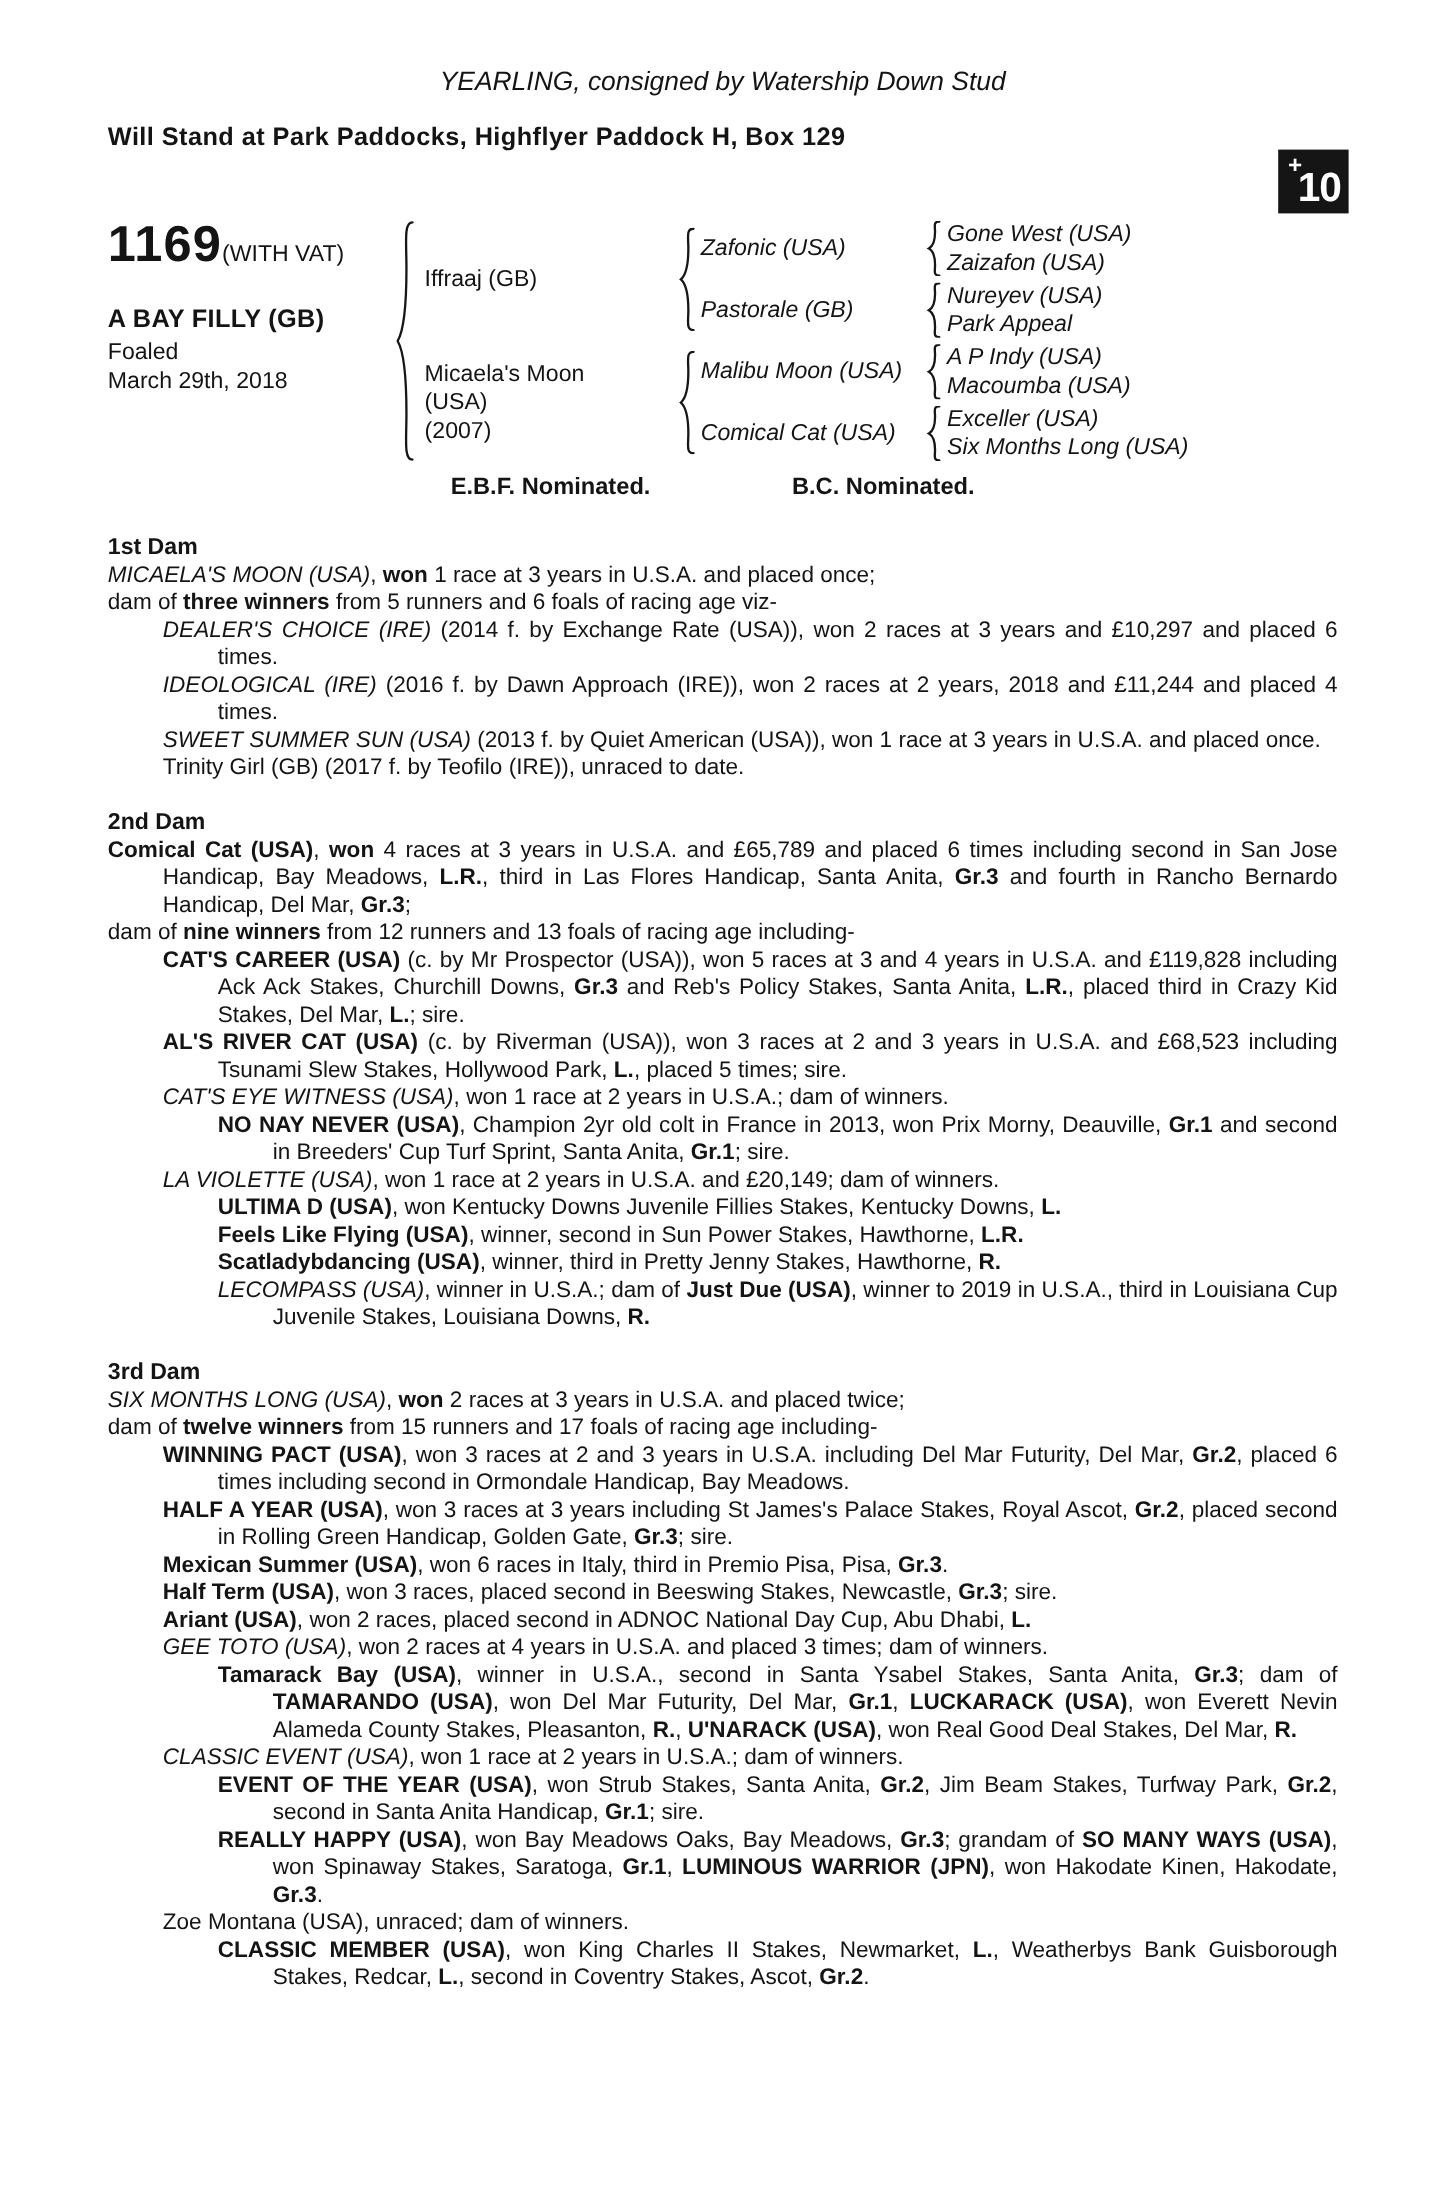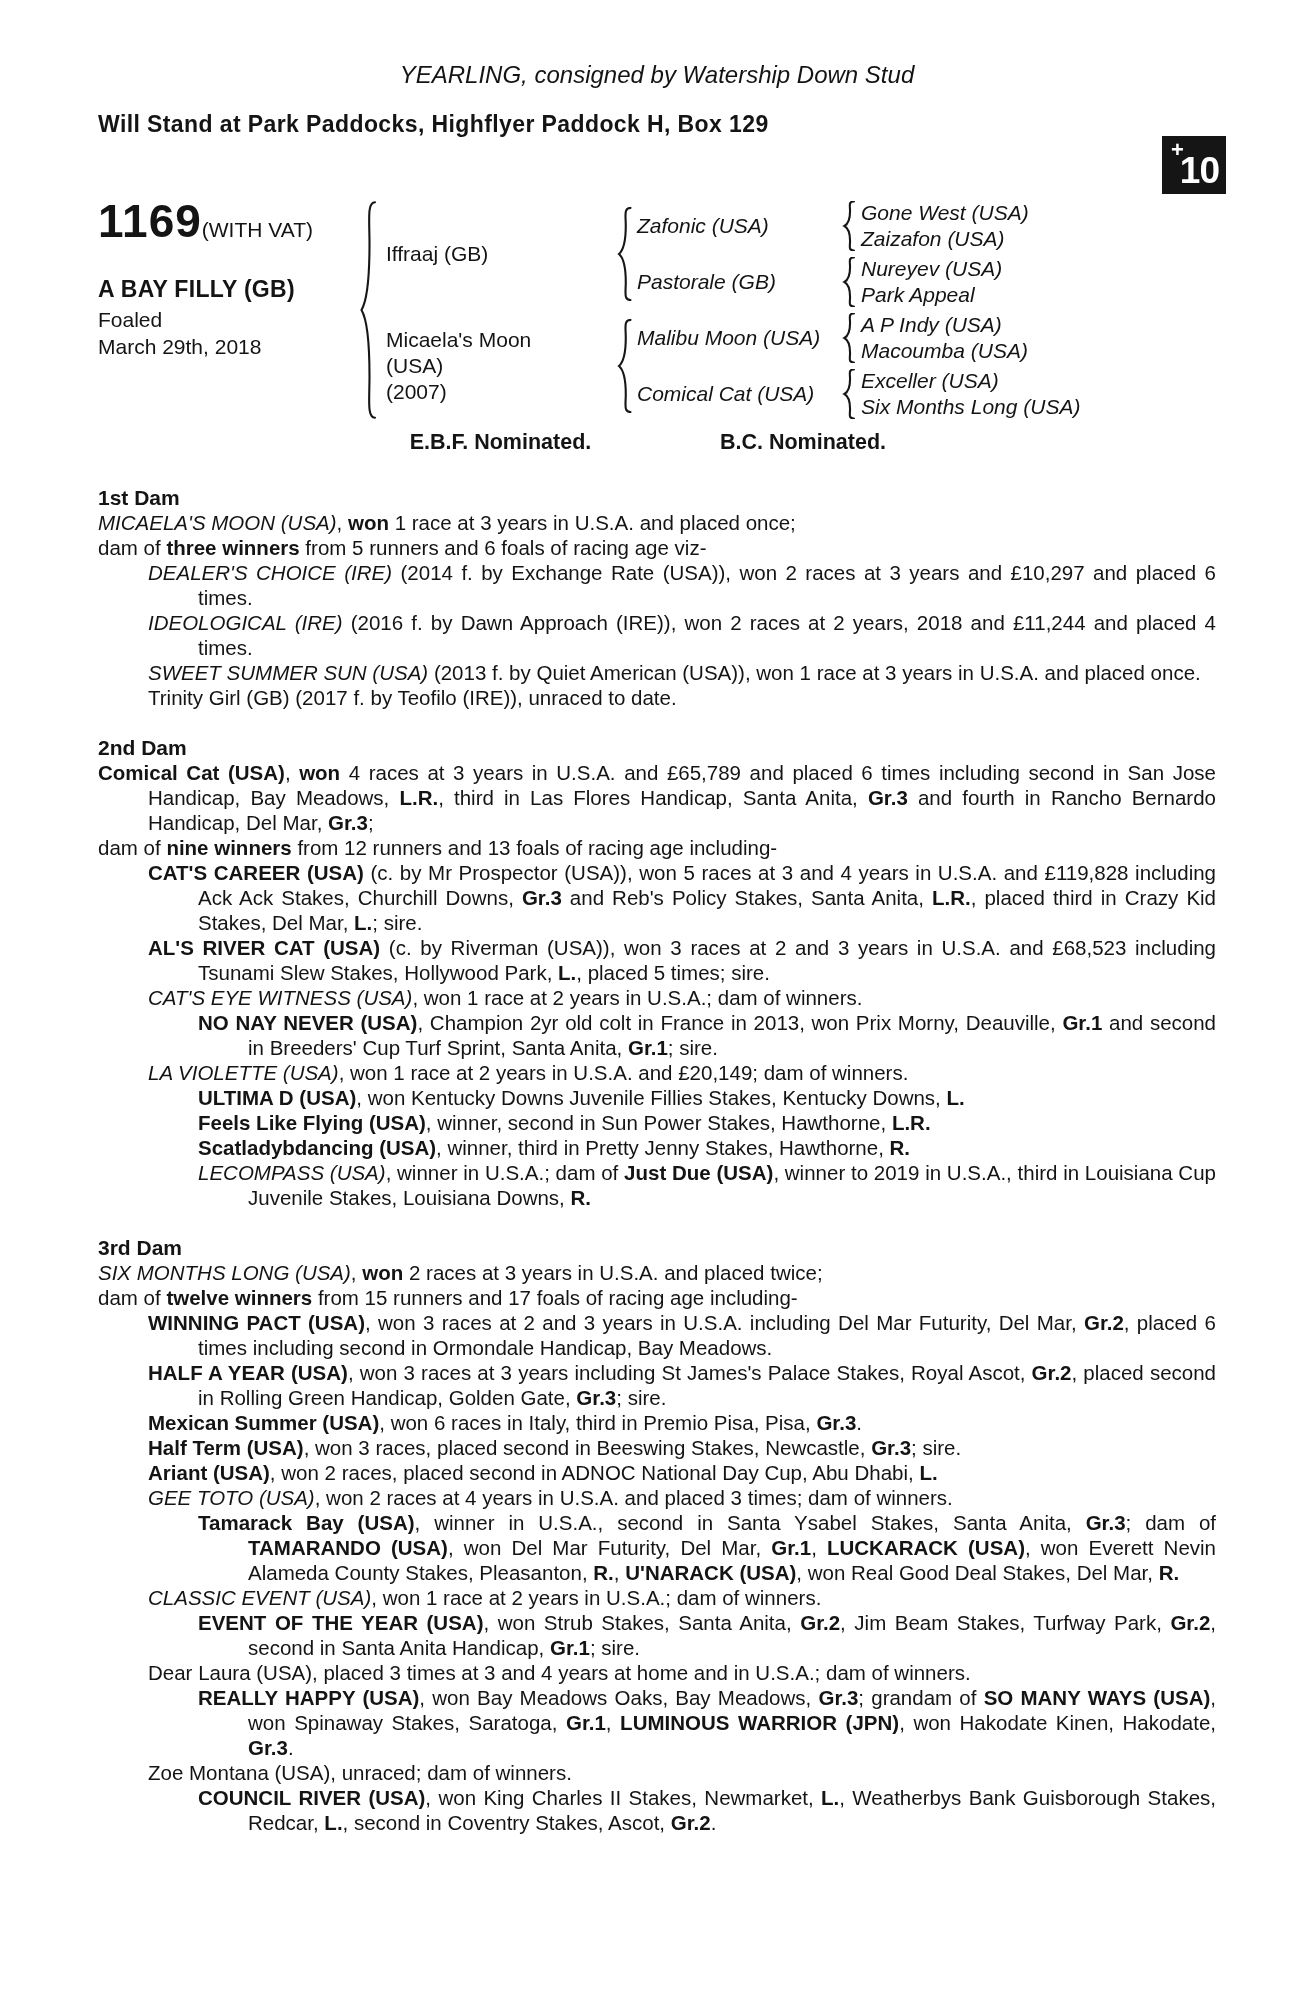--- a/index.html
+++ b/index.html
@@ -199,21 +199,20 @@
           <div class="para lv0"><span>dam of </span><span class="b">twelve winners</span><span> from 15 runners and 17 foals of racing age including-</span></div>
           <div class="para lv1"><span class="b">WINNING PACT (USA)</span><span>, won 3 races at 2 and 3 years in U.S.A. including Del Mar Futurity, Del Mar, </span><span class="b">Gr.2</span><span>, placed 6 times including second in Ormondale Handicap, Bay Meadows.</span></div>
           <div class="para lv1"><span class="b">HALF A YEAR (USA)</span><span>, won 3 races at 3 years including St James's Palace Stakes, Royal Ascot, </span><span class="b">Gr.2</span><span>, placed second in Rolling Green Handicap, Golden Gate, </span><span class="b">Gr.3</span><span>; sire.</span></div>
           <div class="para lv1"><span class="b">Mexican Summer (USA)</span><span>, won 6 races in Italy, third in Premio Pisa, Pisa, </span><span class="b">Gr.3</span><span>.</span></div>
           <div class="para lv1"><span class="b">Half Term (USA)</span><span>, won 3 races, placed second in Beeswing Stakes, Newcastle, </span><span class="b">Gr.3</span><span>; sire.</span></div>
           <div class="para lv1"><span class="b">Ariant (USA)</span><span>, won 2 races, placed second in ADNOC National Day Cup, Abu Dhabi, </span><span class="b">L.</span></div>
           <div class="para lv1"><span class="i">GEE TOTO (USA)</span><span>, won 2 races at 4 years in U.S.A. and placed 3 times; dam of winners.</span></div>
           <div class="para lv2"><span class="b">Tamarack Bay (USA)</span><span>, winner in U.S.A., second in Santa Ysabel Stakes, Santa Anita, </span><span class="b">Gr.3</span><span>; dam of </span><span class="b">TAMARANDO (USA)</span><span>, won Del Mar Futurity, Del Mar, </span><span class="b">Gr.1</span><span>, </span><span class="b">LUCKARACK (USA)</span><span>, won Everett Nevin Alameda County Stakes, Pleasanton, </span><span class="b">R.</span><span>, </span><span class="b">U'NARACK (USA)</span><span>, won Real Good Deal Stakes, Del Mar, </span><span class="b">R.</span></div>
           <div class="para lv1"><span class="i">CLASSIC EVENT (USA)</span><span>, won 1 race at 2 years in U.S.A.; dam of winners.</span></div>
           <div class="para lv2"><span class="b">EVENT OF THE YEAR (USA)</span><span>, won Strub Stakes, Santa Anita, </span><span class="b">Gr.2</span><span>, Jim Beam Stakes, Turfway Park, </span><span class="b">Gr.2</span><span>, second in Santa Anita Handicap, </span><span class="b">Gr.1</span><span>; sire.</span></div>
-          <div class="para lv1"><span>Dear Laura (USA), placed 3 times at 3 and 4 years at home and in U.S.A.; dam of winners.</span></div>
           <div class="para lv2"><span class="b">REALLY HAPPY (USA)</span><span>, won Bay Meadows Oaks, Bay Meadows, </span><span class="b">Gr.3</span><span>; grandam of </span><span class="b">SO MANY WAYS (USA)</span><span>, won Spinaway Stakes, Saratoga, </span><span class="b">Gr.1</span><span>, </span><span class="b">LUMINOUS WARRIOR (JPN)</span><span>, won Hakodate Kinen, Hakodate, </span><span class="b">Gr.3</span><span>.</span></div>
           <div class="para lv1"><span>Zoe Montana (USA), unraced; dam of winners.</span></div>
-          <div class="para lv2"><span class="b">COUNCIL RIVER (USA)</span><span>, won King Charles II Stakes, Newmarket, </span><span class="b">L.</span><span>, Weatherbys Bank Guisborough Stakes, Redcar, </span><span class="b">L.</span><span>, second in Coventry Stakes, Ascot, </span><span class="b">Gr.2</span><span>.</span></div>
+          <div class="para lv2"><span class="b">CLASSIC MEMBER (USA)</span><span>, won King Charles II Stakes, Newmarket, </span><span class="b">L.</span><span>, Weatherbys Bank Guisborough Stakes, Redcar, </span><span class="b">L.</span><span>, second in Coventry Stakes, Ascot, </span><span class="b">Gr.2</span><span>.</span></div>
         </div>
   </section>
 </div>
 
 </div>
 
 </body></html>

